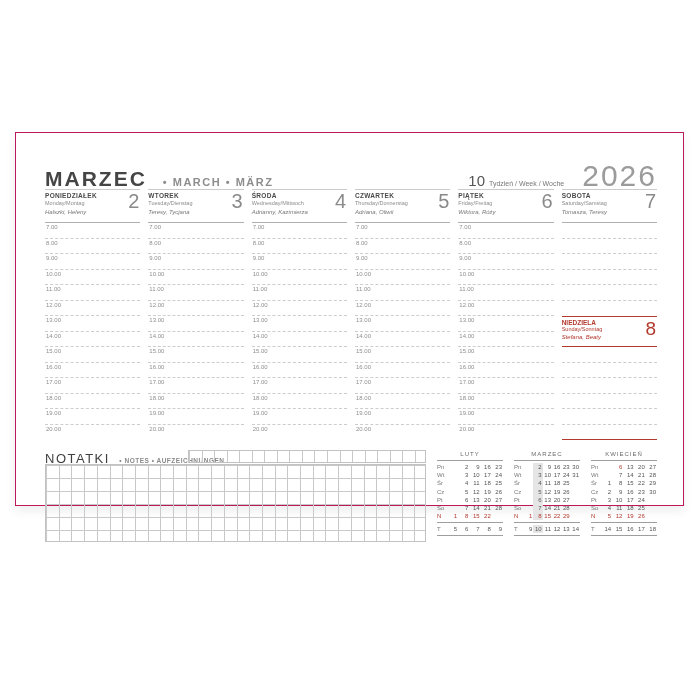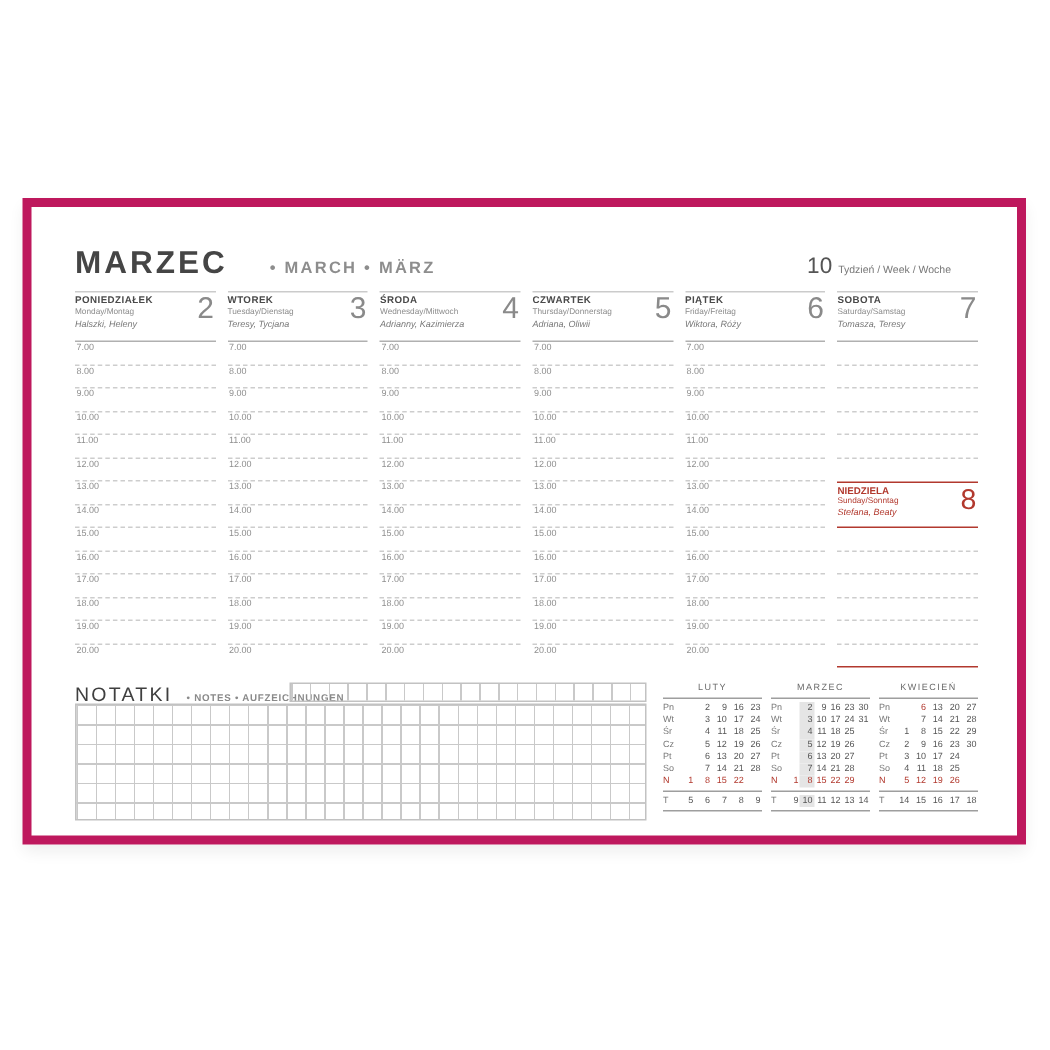--- a/index.html
+++ b/index.html
@@ -1,24 +1,24 @@
 <!DOCTYPE html>
 <html><head>
 <meta charset="utf-8">
 <style>
   html,body{margin:0;padding:0;background:#ffffff;}
   body{width:700px;height:700px;position:relative;overflow:hidden;
        font-family:"Liberation Sans",sans-serif;-webkit-font-smoothing:antialiased;}
-  .page{position:absolute;left:15px;top:132px;width:669px;height:431px;background:#fff;
-        border:6px solid #be185d;box-shadow:0 5px 10px rgba(0,0,0,.07);
+  .page{position:absolute;left:15px;top:132px;width:669px;height:374px;background:#fff;
+        border:1px solid #be185d;box-shadow:0 5px 10px rgba(0,0,0,.07);
         box-sizing:border-box;padding:0 26px 0 29px;}
   
   .page-header{display:flex;align-items:baseline;margin-top:26px;height:26px;}
   .month-title{font-size:21px;font-weight:bold;color:#454545;letter-spacing:2px;}
-  .month-rest{font-size:11px;font-weight:bold;color:#8d8d8d;letter-spacing:1.5px;margin-left:28px;}
+  .month-rest{font-size:11px;font-weight:bold;color:#8d8d8d;letter-spacing:1.5px;margin-left:16px;}
   .header-right{margin-left:auto;display:flex;align-items:baseline;}
   .week-num{font-size:15px;color:#555;}
   .week-label{font-size:7px;color:#777;margin-left:4px;margin-right:18px;}
   .year{font-size:30px;font-weight:300;color:#9b9b9b;letter-spacing:2px;}
   
   .week-grid{display:grid;grid-template-columns:repeat(6,1fr);column-gap:8px;margin-top:4px;}
   .day-header{border-top:1px solid #cbcbcb;border-bottom:1px solid #b0b0b0;height:34px;
               box-sizing:border-box;padding-top:2px;position:relative;}
   .day-name{font-size:6.5px;font-weight:bold;color:#4a4a4a;letter-spacing:.3px;line-height:7px;}
   .day-sub{font-size:5.5px;color:#8c8c8c;line-height:6px;margin-top:1px;}
@@ -64,20 +64,21 @@
 <body>
 
 <div class="page">
 
   <div class="page-header">
     <span class="month-title">MARZEC</span>
     <span class="month-rest">• MARCH • MÄRZ</span>
     <span class="header-right">
       <span class="week-num">10</span>
       <span class="week-label">Tydzień / Week / Woche</span>
+      <span class="year">2026</span>
     </span>
   </div>
 
   <div class="week-grid" id="week-grid">
       <div class="day-col">
         <div class="day-header">
           <div class="day-name">PONIEDZIAŁEK</div>
           <div class="day-sub">Monday/Montag</div>
           <div class="day-date">2</div>
           <div class="day-namedays">Halszki, Heleny</div>

